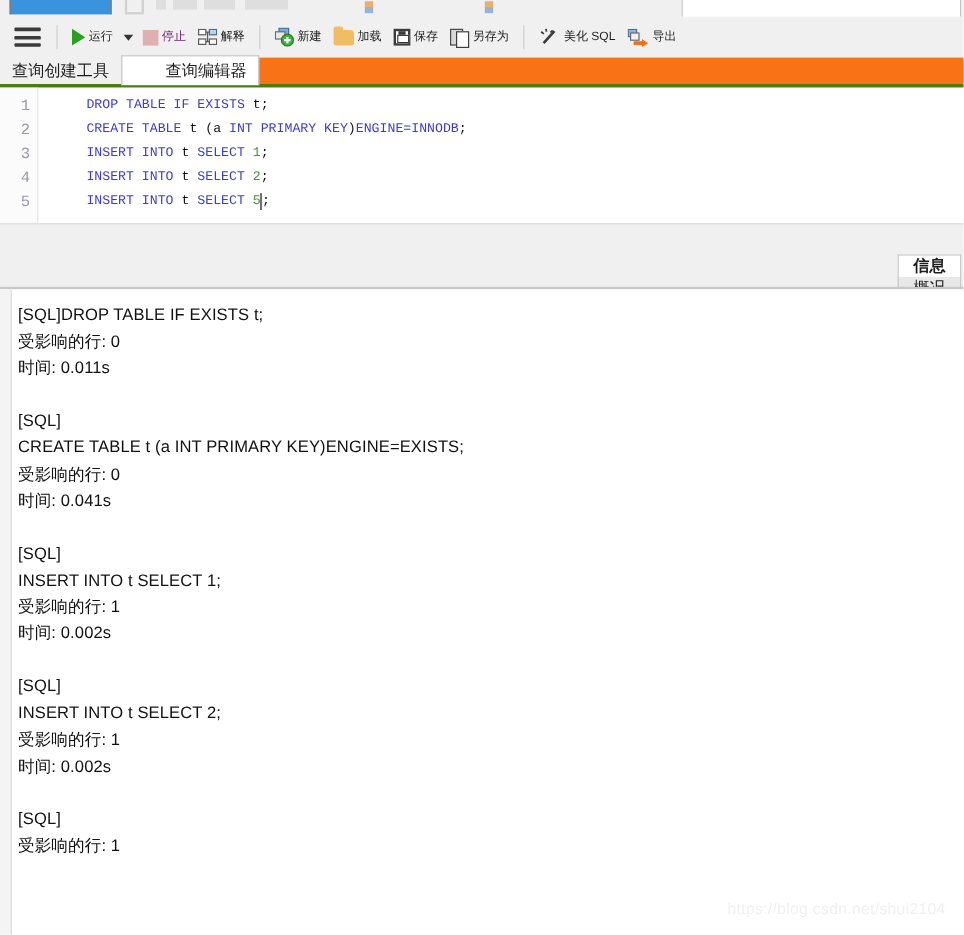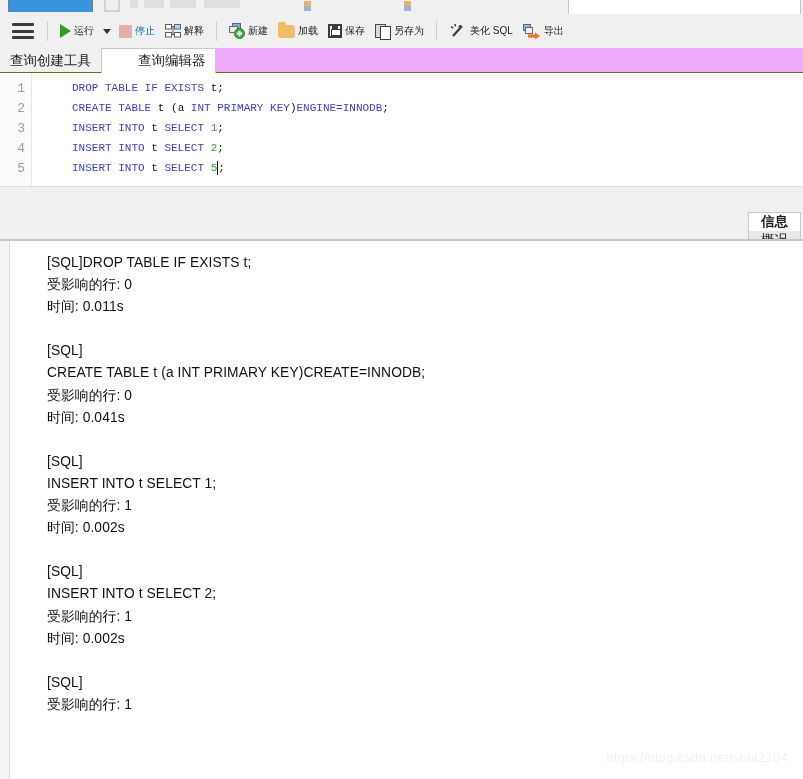--- a/index.html
+++ b/index.html
@@ -43,21 +43,21 @@
     position: absolute; left: 0; top: 14px; width: 803px; height: 34px;
     background: #f0f0f0;
     display: flex; align-items: center;
   }
   .tb-item {
     display: flex; align-items: center; height: 26px;
     padding: 0 4px; margin: 0 1px; gap: 3px;
     font-size: 10px; color: #1c1c1c; white-space: nowrap;
     cursor: default;
   }
-  .tb-item.disabled { color: #0369a1; }
+  .tb-item.disabled { color: #701a75; }
   .tb-label { line-height: 1; }
   .tb-sep {
     width: 1px; height: 20px; background: #cfcfcf; margin: 0 7px;
   }
   .hamburger {
     width: 22px; height: 16px; margin-left: 12px; margin-right: 6px;
     display: flex; flex-direction: column; justify-content: space-between;
     cursor: pointer;
   }
   .hamburger i { display: block; height: 3px; background: #3a3a3a; border-radius: 1px; }
@@ -86,22 +86,22 @@
   .ic-saveas:before { content:""; position:absolute; left:0; top:0; width:9px; height:12px;
              border:1.5px solid #4a4a4a; background:#d8d8d8;}
   .ic-saveas:after { content:""; position:absolute; left:5px; top:2px; width:9px; height:12px;
              border:1.5px solid #3c3c3c; background:#fff;}
   .ic-wand { width: 18px; height: 16px; }
   .ic-export { width: 18px; height: 15px; }
 
   
   .tabbar {
     position: absolute; left: 0; top: 48px; width: 803px; height: 25px;
-    background: #f0abfc;
-    border-bottom: 1px solid #4d7c0f;
+    background: #f97316;
+    border-bottom: 3px solid #4d7c0f;
     display: flex; align-items: flex-end;
   }
   .etab {
     height: 24px; padding: 0 9px; display: flex; align-items: center;
     font-size: 13.5px; color: #1d1d1d; background: #f0f0f0;
     border: 1px solid transparent; border-bottom: none;
     cursor: pointer; white-space: nowrap;
   }
   .etab.active {
     background: #ffffff;
@@ -179,21 +179,20 @@
     border-top: 1px solid #c8c8c8;
     overflow: hidden;
   }
   .res-gutter {
     position: absolute; left: 0; top: 0; width: 10px; height: 100%;
     background: #f4f4f4; border-right: 1px solid #dcdcdc;
   }
   .res-body {
     position: absolute; left: 11px; top: 0; right: 0; height: 100%;
     padding: 11px 0 0 4px;
-    margin-left: 32px;
   }
   .res-line {
     font-size: 13.8px; color: #111111; line-height: 22.1px;
     white-space: pre; letter-spacing: .1px;
   }
   .res-line.blank { height: 22.1px; }
 
   .watermark {
     position: absolute; right: 15px; bottom: 14px;
     font-size: 13px; color: #f0f0f0; letter-spacing: .3px;
@@ -343,21 +342,21 @@
   </div>
 
   <div class="results">
     <div class="res-gutter"></div>
     <div class="res-body" id="resBody">
         <div class="res-line">[SQL]DROP TABLE IF EXISTS t;</div>
         <div class="res-line">受影响的行: 0</div>
         <div class="res-line">时间: 0.011s</div>
         <div class="res-line blank">&nbsp;</div>
         <div class="res-line">[SQL]</div>
-        <div class="res-line">CREATE TABLE t (a INT PRIMARY KEY)CREATE=INNODB;</div>
+        <div class="res-line">CREATE TABLE t (a INT PRIMARY KEY)ENGINE=EXISTS;</div>
         <div class="res-line">受影响的行: 0</div>
         <div class="res-line">时间: 0.041s</div>
         <div class="res-line blank">&nbsp;</div>
         <div class="res-line">[SQL]</div>
         <div class="res-line">INSERT INTO t SELECT 1;</div>
         <div class="res-line">受影响的行: 1</div>
         <div class="res-line">时间: 0.002s</div>
         <div class="res-line blank">&nbsp;</div>
         <div class="res-line">[SQL]</div>
         <div class="res-line">INSERT INTO t SELECT 2;</div>

